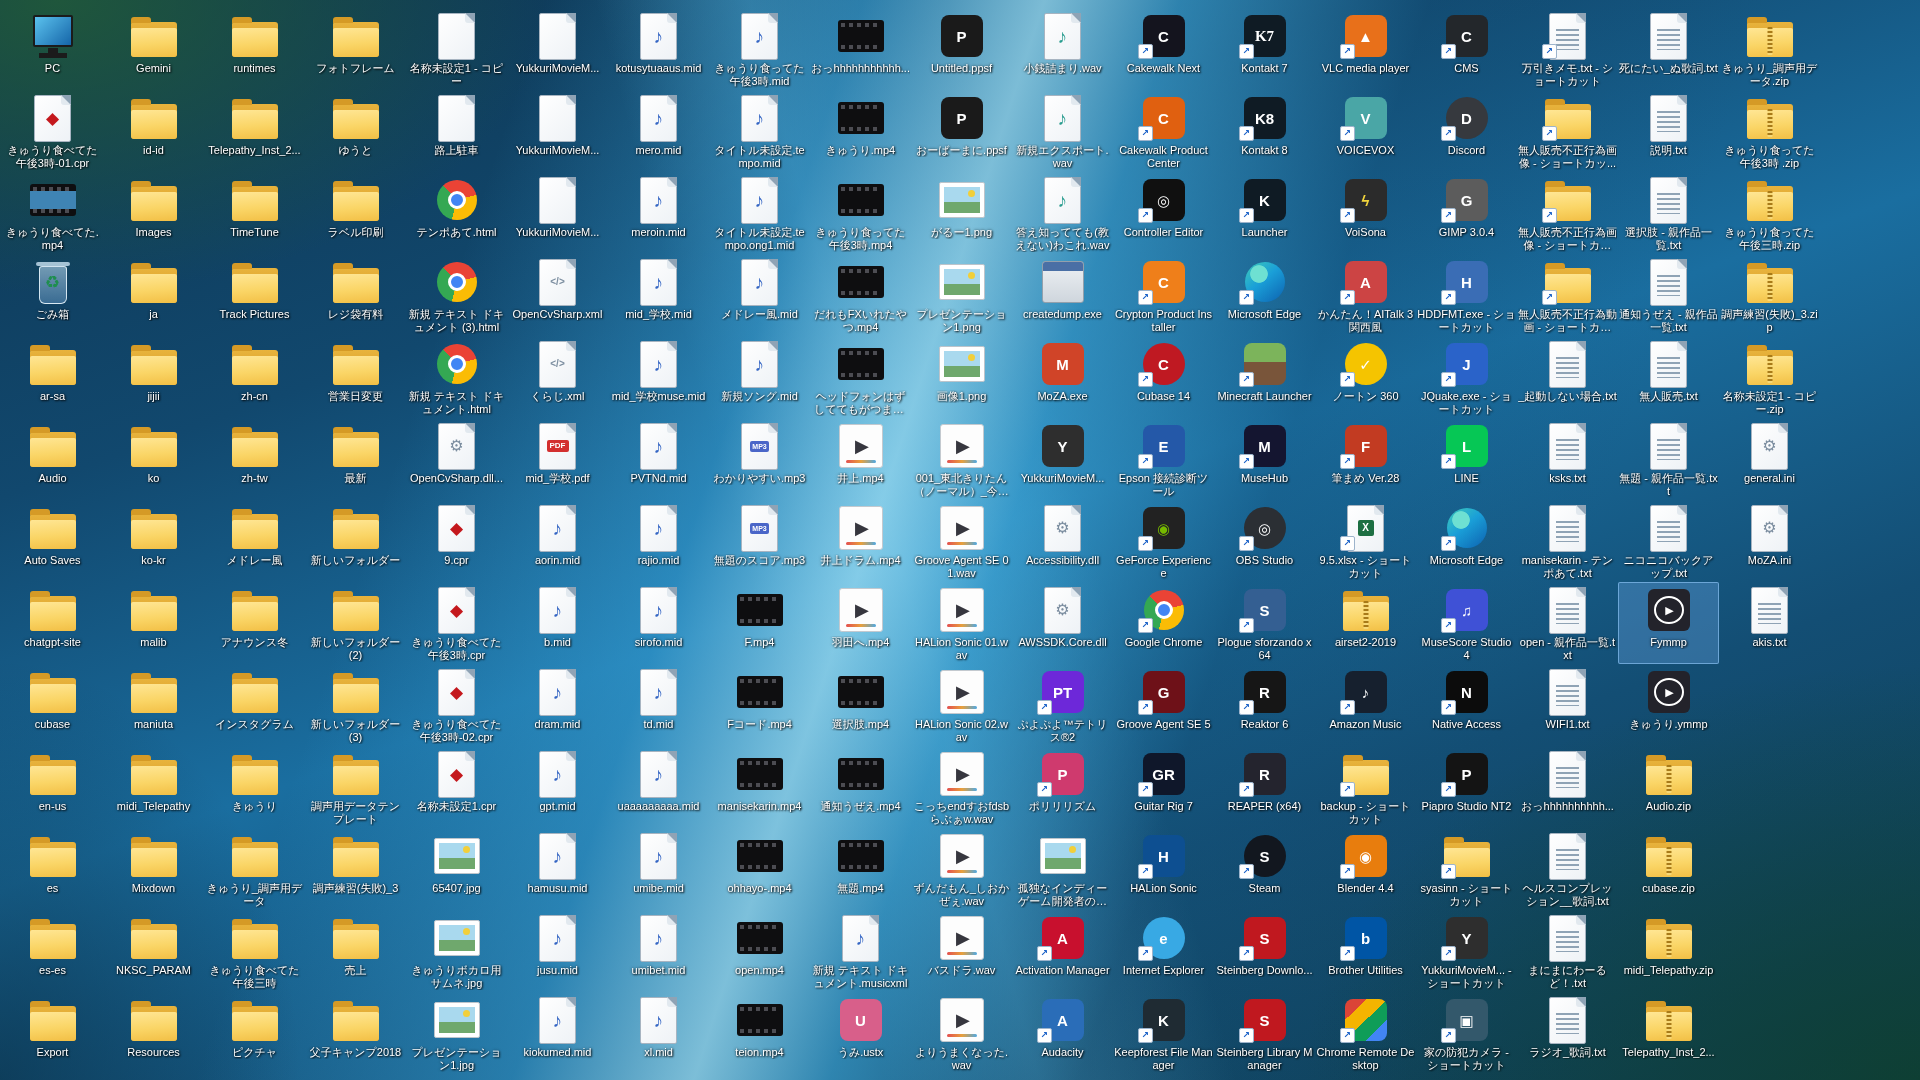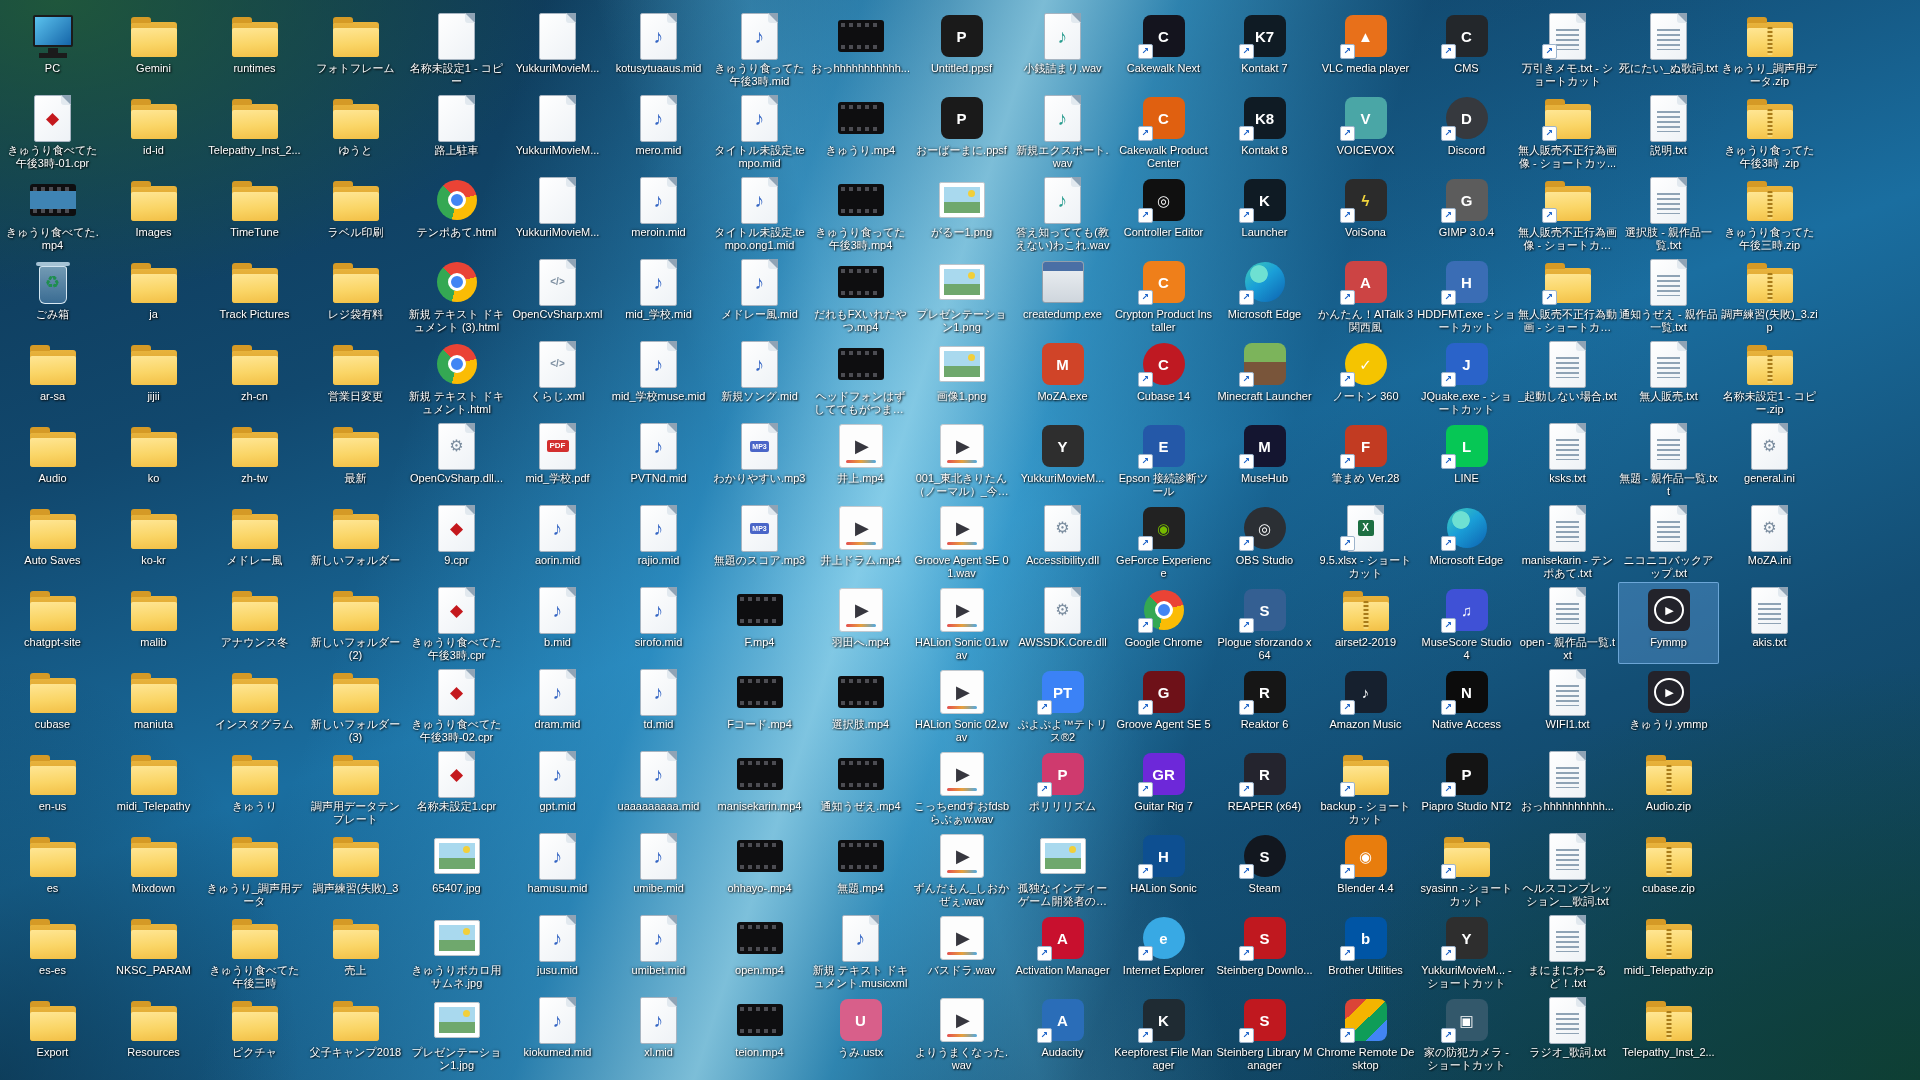--- a/index.html
+++ b/index.html
@@ -1484,21 +1484,21 @@
       <div class="ic ic--dll">
         <span class="glyph">⚙</span>
       </div>
 
     </div>
     <div class="label">AWSSDK.Core.dll</div>
   </div>
 
   <div class="cell">
     <div class="ic-wrap">
-      <div class="ic ic--app" style="background: #3b82f6;">
+      <div class="ic ic--app" style="background: #6d28d9;">
         <span class="glyph">PT</span>
       </div>
       <span class="shortcut-badge">↗</span>
     </div>
     <div class="label">ぷよぷよ™テトリス®2</div>
   </div>
 
   <div class="cell">
     <div class="ic-wrap">
       <div class="ic ic--app" style="background: rgb(207, 58, 110);">
@@ -1624,21 +1624,21 @@
       <div class="ic ic--app" style="background: rgb(110, 17, 24);">
         <span class="glyph">G</span>
       </div>
       <span class="shortcut-badge">↗</span>
     </div>
     <div class="label">Groove Agent SE 5</div>
   </div>
 
   <div class="cell">
     <div class="ic-wrap">
-      <div class="ic ic--app" style="background: #6d28d9;">
+      <div class="ic ic--app" style="background: #0f172a;">
         <span class="glyph">GR</span>
       </div>
       <span class="shortcut-badge">↗</span>
     </div>
     <div class="label">Guitar Rig 7</div>
   </div>
 
   <div class="cell">
     <div class="ic-wrap">
       <div class="ic ic--app" style="background: rgb(13, 79, 145);">
@@ -1664,21 +1664,21 @@
       <div class="ic ic--app" style="background: rgb(31, 43, 51);">
         <span class="glyph">K</span>
       </div>
       <span class="shortcut-badge">↗</span>
     </div>
     <div class="label">Keepforest File Manager</div>
   </div>
 
   <div class="cell">
     <div class="ic-wrap">
-      <div class="ic ic--app" style="background: rgb(15, 27, 36);">
+      <div class="ic ic--app" style="background: rgb(15, 27, 36); font-family: Liberation Serif, serif;">
         <span class="glyph">K7</span>
       </div>
       <span class="shortcut-badge">↗</span>
     </div>
     <div class="label">Kontakt 7</div>
   </div>
 
   <div class="cell">
     <div class="ic-wrap">
       <div class="ic ic--app" style="background: rgb(15, 27, 36);">

